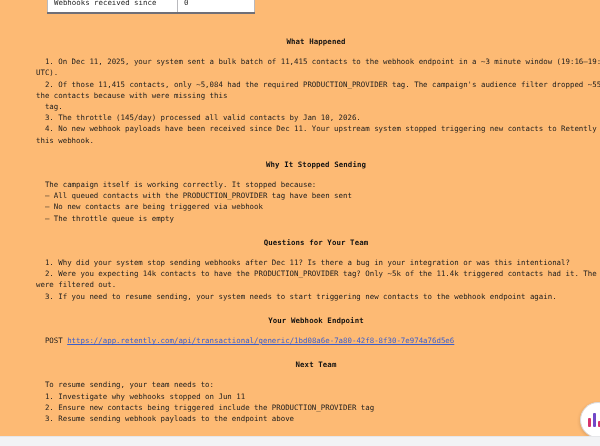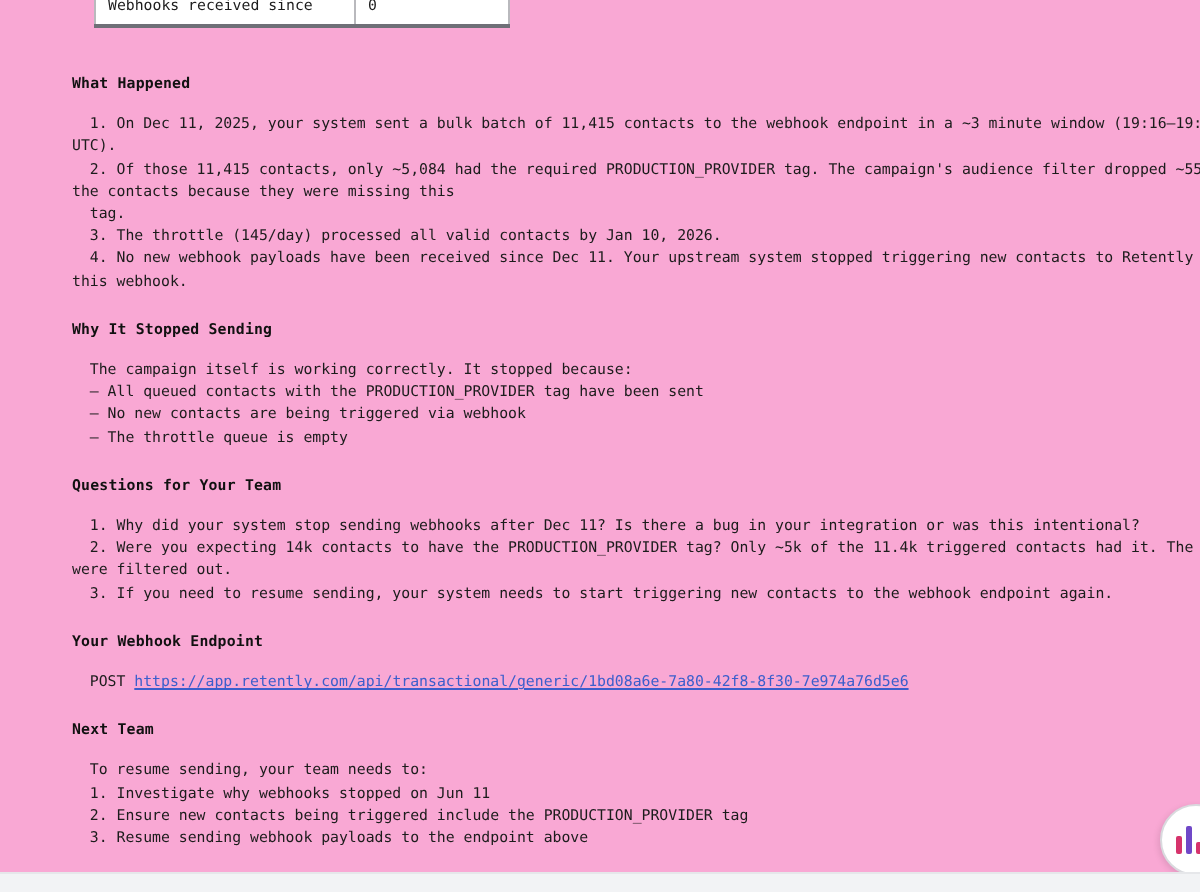--- a/index.html
+++ b/index.html
@@ -17,21 +17,21 @@
     line-height: 11.2px;
     color: #1c1c1c;
     -webkit-font-smoothing: antialiased;
   }
 
   #page {
     position: absolute;
     left: 0; top: 0;
     width: 600px;
     height: 446px;
-    background: #f9a8d4;
+    background: #fdba74;
     overflow: hidden;
   }
 
   
   .table-wrap {
     position: absolute;
     left: 47px;
     top: -6px;
     width: 181px;
   }
@@ -61,20 +61,21 @@
     top: 36px;
     width: 560px;
   }
   h2.sec {
     font-size: 7.4px;
     line-height: 11.2px;
     font-weight: bold;
     margin: 0;
     color: #111111;
     letter-spacing: 0.1px;
+    text-align: center;
   }
   .blk { margin: 0; }
   .line {
     white-space: pre;
     font-size: 7.4px;
     line-height: 11.2px;
     color: #1c1c1c;
   }
   .gap9 { height: 9px; }
   .gap13 { height: 13px; }
@@ -144,21 +145,21 @@
   </div>
 
   <div class="doc">
 
     <h2 class="sec">What Happened</h2>
     <div class="gap9"></div>
     <div class="blk">
       <div class="line">  1. On Dec 11, 2025, your system sent a bulk batch of 11,415 contacts to the webhook endpoint in a ~3 minute window (19:16–19:19</div>
       <div class="line">UTC).</div>
       <div class="line">  2. Of those 11,415 contacts, only ~5,084 had the required PRODUCTION_PROVIDER tag. The campaign's audience filter dropped ~55% of</div>
-      <div class="line">the contacts because they were missing this</div>
+      <div class="line">the contacts because with were missing this</div>
       <div class="line">  tag.</div>
       <div class="line">  3. The throttle (145/day) processed all valid contacts by Jan 10, 2026.</div>
       <div class="line">  4. No new webhook payloads have been received since Dec 11. Your upstream system stopped triggering new contacts to Retently in</div>
       <div class="line">this webhook.</div>
     </div>
 
     <div class="gap13"></div>
 
     <h2 class="sec">Why It Stopped Sending</h2>
     <div class="gap9"></div>

